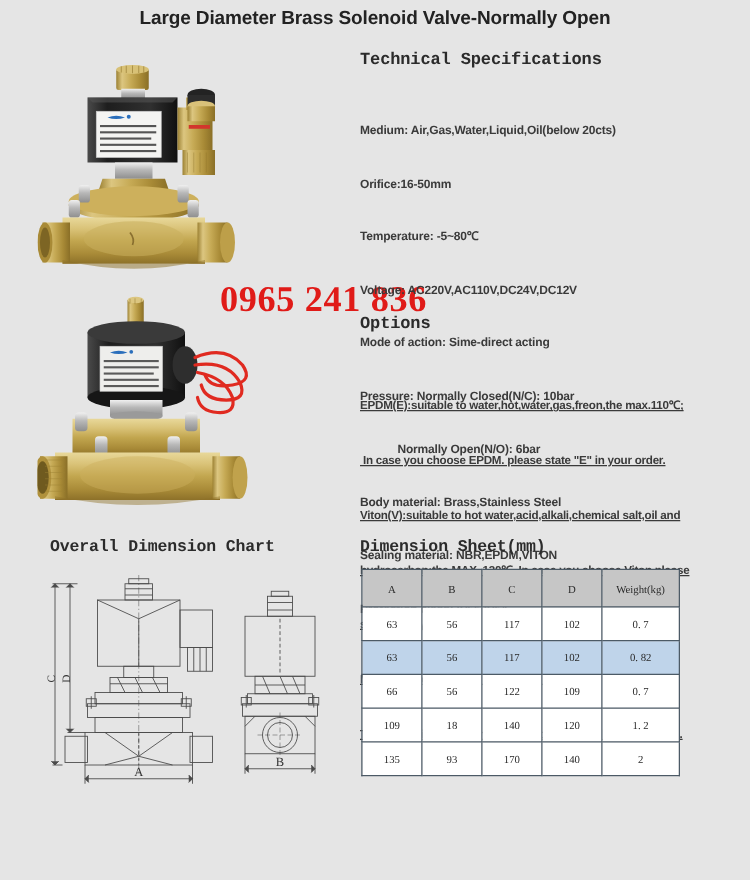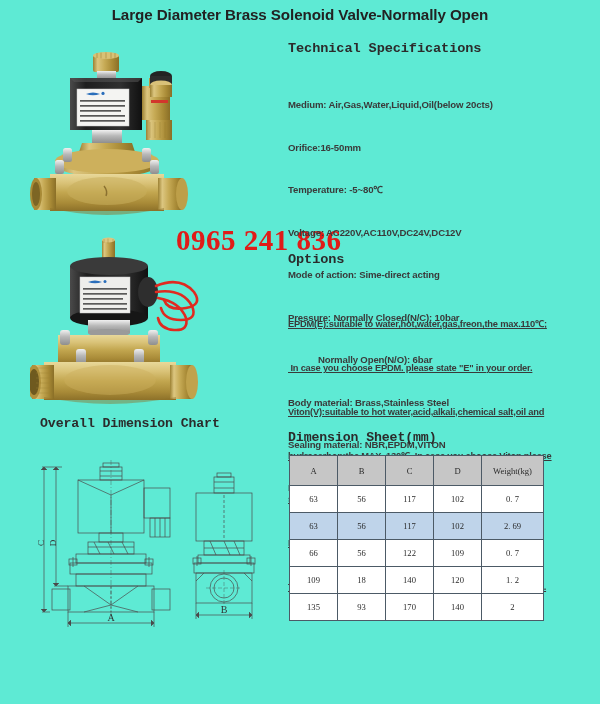--- a/index.html
+++ b/index.html
@@ -3,40 +3,40 @@
 <meta charset="utf-8">
 <style>
   * { box-sizing: border-box; }
   html, body {
     margin: 0; padding: 0;
     width: 600px; height: 704px;
     background: #ffffff;
     font-family: "Liberation Sans", sans-serif;
     overflow: hidden;
   }
-  .page { position: relative; width: 600px; height: 704px; background: #5eead4; }
+  .page { position: relative; width: 600px; height: 704px; background: #e5e5e5; }
 
   
   .title {
     position: absolute; left: 0; top: 6px; width: 600px;
     text-align: center;
     font-size: 15.2px; font-weight: bold; color: #222;
     letter-spacing: -0.1px;
   }
 
   
   .h-section {
     position: absolute;
     font-size: 13.6px; font-weight: bold; color: #2b2b2b;
     letter-spacing: -0.1px;
     font-family: Liberation Mono, monospace;
   }
   .h-specs { left: 288px; top: 41px; }
   .h-options { left: 288px; top: 252px; }
-  .h-dim-chart { left: 40px; top: 416px; font-size: 13.2px; }
+  .h-dim-chart { left: 40px; top: 430px; font-size: 13.2px; }
   .h-dim-sheet { left: 288px; top: 430px; font-size: 13.2px; }
 
   
   .spec-list {
     position: absolute; left: 288px; top: 70px; width: 310px;
     font-size: 9.6px; color: #3a3a3a; line-height: 14.15px;
     font-weight: bold;
     letter-spacing: -0.15px;
     white-space: pre;
   }
@@ -406,21 +406,21 @@
         <td>56</td>
         <td>117</td>
         <td>102</td>
         <td class="wcol">0. 7</td>
       </tr>
       <tr class="alt">
         <td>63</td>
         <td>56</td>
         <td>117</td>
         <td>102</td>
-        <td class="wcol">2. 69</td>
+        <td class="wcol">0. 82</td>
       </tr>
       <tr class="plain">
         <td>66</td>
         <td>56</td>
         <td>122</td>
         <td>109</td>
         <td class="wcol">0. 7</td>
       </tr>
       <tr class="plain">
         <td>109</td>

